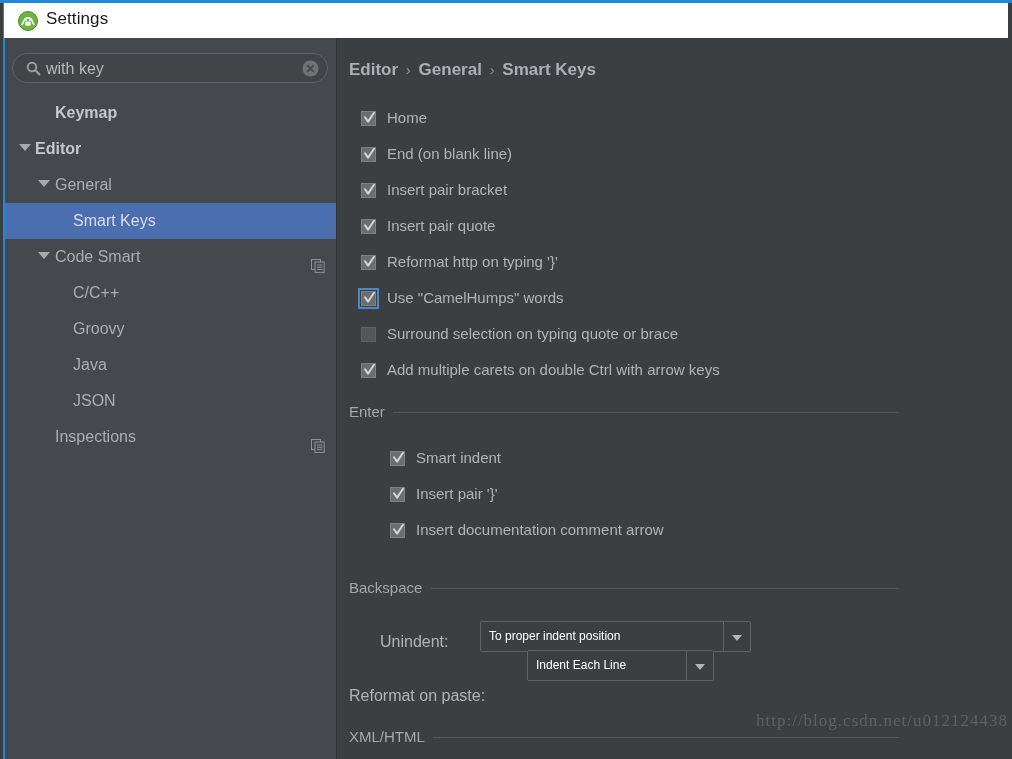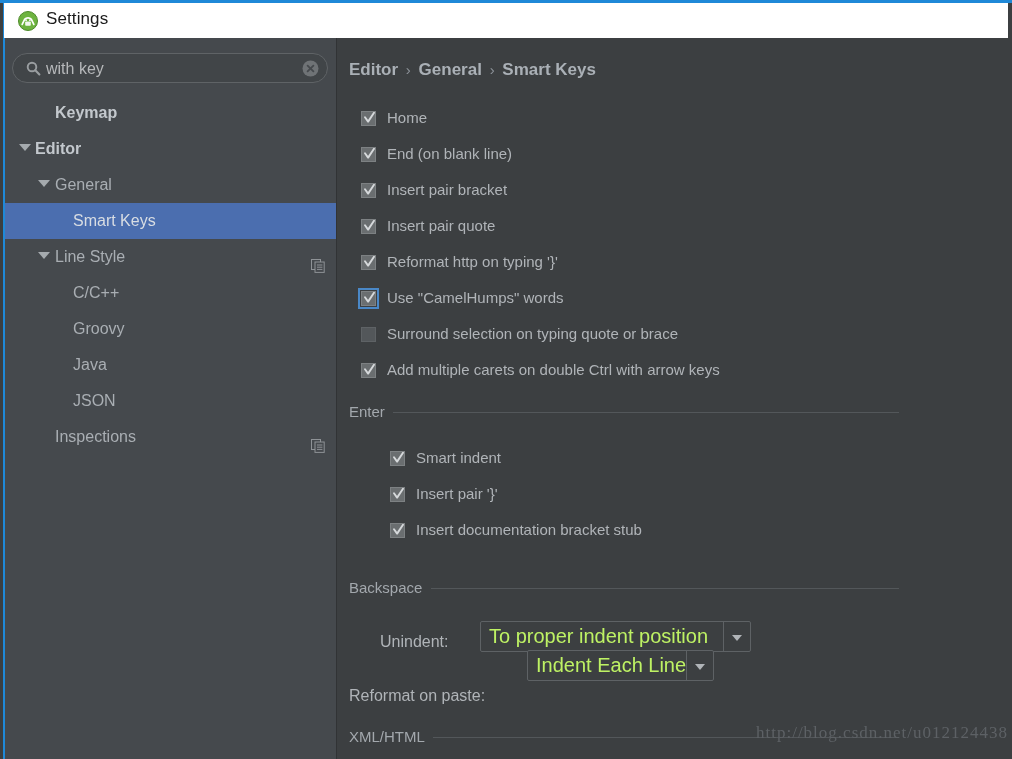--- a/index.html
+++ b/index.html
@@ -240,22 +240,22 @@
     height: 31px;
     border: 1px solid #5e6265;
     background: #3c3f41;
     box-sizing: border-box;
     border-radius: 2px;
     cursor: pointer;
   }
   .combo-value {
     position: absolute;
     left: 8px; top: 4px;
-    font-size: 20px;
-    color: #bef264;
+    font-size: 12px;
+    color: #ffffff;
     white-space: nowrap;
     line-height: 21px;
   }
   .combo-arrowbox {
     position: absolute;
     right: 0; top: 0;
     width: 27px; height: 29px;
     border-left: 1px solid #5e6265;
     box-sizing: border-box;
   }
@@ -264,21 +264,21 @@
     left: 8px; top: 13px;
     width: 0; height: 0;
     border-left: 5px solid transparent;
     border-right: 5px solid transparent;
     border-top: 6px solid #b0b4b8;
   }
 
   #watermark {
     position: absolute;
     right: 4px;
-    bottom: 16px;
+    bottom: 28px;
     font-family: "Liberation Serif", serif;
     font-size: 17px;
     color: #5d6165;
     letter-spacing: 1px;
     white-space: nowrap;
   }
 </style>
 </head>
 <body>
 
@@ -332,21 +332,21 @@
           </div>
           <div class="tree-row">
             <span class="tree-arrow" style="left: 33px;"></span>
             <span class="tree-label" style="left: 50px;">General</span>
           </div>
           <div class="tree-row selected">
             <span class="tree-label" style="left: 68px;">Smart Keys</span>
           </div>
           <div class="tree-row">
             <span class="tree-arrow" style="left: 33px;"></span>
-            <span class="tree-label" style="left: 50px;">Line Style</span>
+            <span class="tree-label" style="left: 50px;">Code Smart</span>
             <span class="copy-icon"><svg width="14" height="14" viewBox="0 0 14 14">
                 <rect x="0.5" y="0.5" width="9" height="10" fill="none" stroke="#8e9296" stroke-width="1"></rect>
                 <rect x="4" y="3" width="9.2" height="10.4" fill="#45494d" stroke="#8e9296" stroke-width="1"></rect>
                 <line x1="6" y1="6" x2="11.4" y2="6" stroke="#8e9296" stroke-width="1"></line>
                 <line x1="6" y1="8.2" x2="11.4" y2="8.2" stroke="#8e9296" stroke-width="1"></line>
                 <line x1="6" y1="10.4" x2="11.4" y2="10.4" stroke="#8e9296" stroke-width="1"></line>
               </svg></span>
           </div>
           <div class="tree-row">
             <span class="tree-label" style="left: 68px;">C/C++</span>
@@ -467,21 +467,21 @@
                 </svg></span>
             </span>
             <span class="cb-label">Insert pair '}'</span>
           </div>
           <div class="cb-row" style="left: 53px; top: 483px;">
             <span class="cbox">
               <span class="tick"><svg width="11" height="13" viewBox="0 0 11 13">
                   <path d="M1 5.2 L4.1 9.6 L10 0.8" fill="none" stroke="#d6d9db" stroke-width="1.9" stroke-linecap="round" stroke-linejoin="round"></path>
                 </svg></span>
             </span>
-            <span class="cb-label">Insert documentation bracket stub</span>
+            <span class="cb-label">Insert documentation comment arrow</span>
           </div>
         </div>
 
       <div class="section" style="left:12px; top:541px; width:550px;">
         <span class="section-title">Backspace</span>
         <span class="section-line" style="left:82px; right:0;"></span>
       </div>
 
       <span class="field-label" style="left:43px; top:595px;">Unindent:</span>
       <div class="combo" style="left:143px; top:583px; width:271px;">

